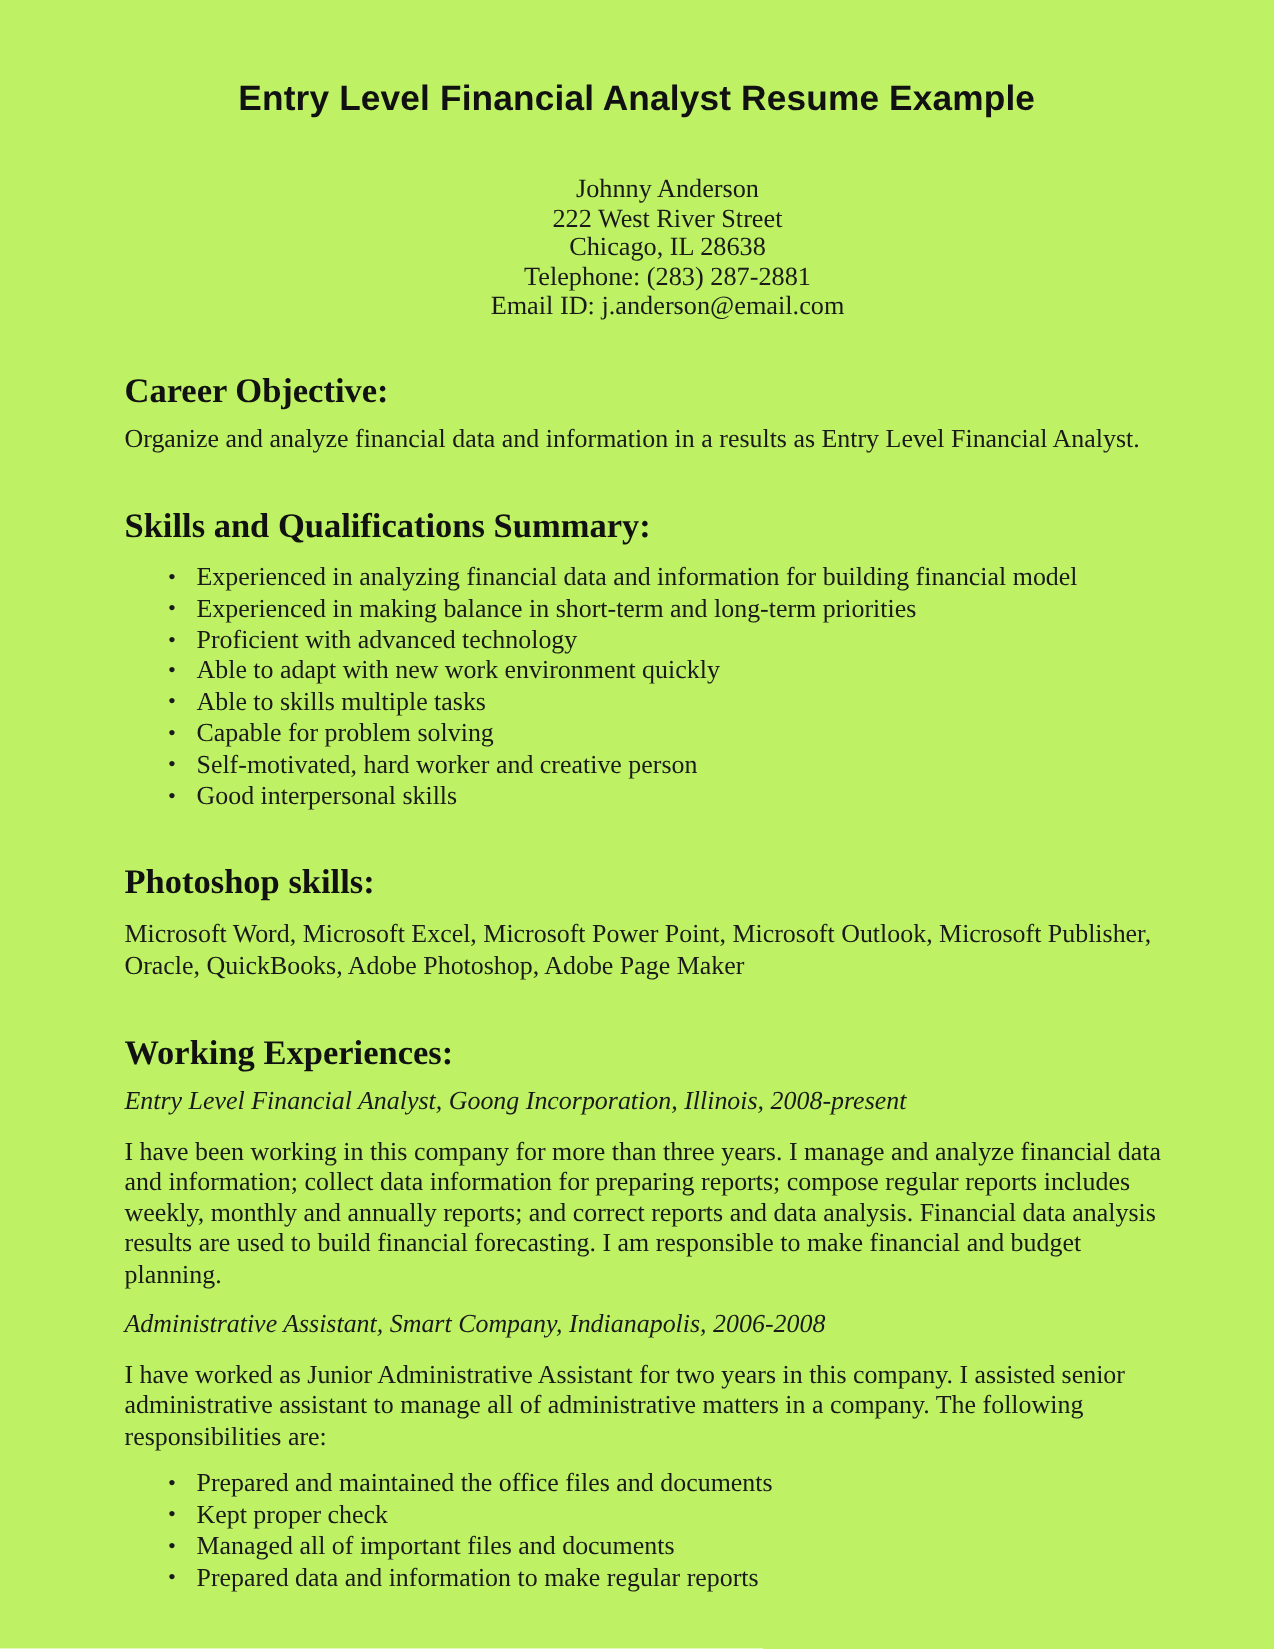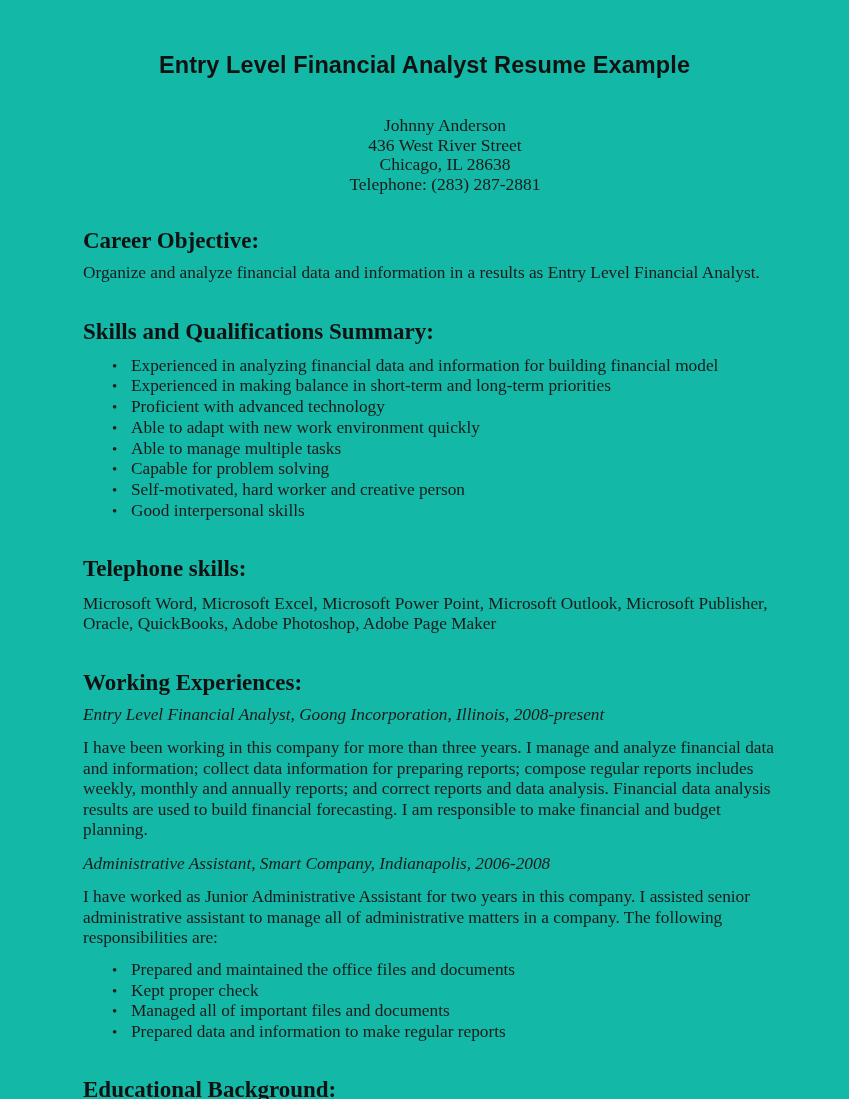--- a/index.html
+++ b/index.html
@@ -11,21 +11,21 @@
     width: 849px;
     height: 1099px;
     font-family: "Liberation Serif", "DejaVu Serif", serif;
     color: #1a1a1a;
     -webkit-font-smoothing: antialiased;
   }
   .page {
     position: relative;
     width: 849px;
     height: 1099px;
-    background: #14b8a6;
+    background: #bef264;
     box-sizing: border-box;
     padding: 0;
     overflow: hidden;
   }
 
   
   .doc-title {
     font-family: "Liberation Sans", "DejaVu Sans", sans-serif;
     font-weight: bold;
     font-size: 23.5px;
@@ -113,23 +113,24 @@
 </style>
 </head>
 <body>
 
 <div class="page">
 
   <h1 class="doc-title">Entry Level Financial Analyst Resume Example</h1>
 
   <div class="contact-block">
     <div class="contact-line">Johnny Anderson</div>
-    <div class="contact-line">436 West River Street</div>
+    <div class="contact-line">222 West River Street</div>
     <div class="contact-line">Chicago, IL 28638</div>
     <div class="contact-line">Telephone: (283) 287-2881</div>
+    <div class="contact-line">Email ID: j.anderson@email.com</div>
   </div>
 
   <div class="content">
 
     <div class="gap-objective-head"></div>
 
     <section class="section">
       <h2 class="section-heading">Career Objective:</h2>
       <div class="gap-head-to-body"></div>
       <p class="body-text">Organize and analyze financial data and information in a results as Entry Level Financial Analyst.</p>
@@ -138,31 +139,31 @@
     <div class="gap-body-to-head"></div>
 
     <section class="section">
       <h2 class="section-heading">Skills and Qualifications Summary:</h2>
       <div class="gap-head-to-list"></div>
       <ul class="bullets">
           <li><span class="marker">•</span><span>Experienced in analyzing financial data and information for building financial model</span></li>
           <li><span class="marker">•</span><span>Experienced in making balance in short-term and long-term priorities</span></li>
           <li><span class="marker">•</span><span>Proficient with advanced technology</span></li>
           <li><span class="marker">•</span><span>Able to adapt with new work environment quickly</span></li>
-          <li><span class="marker">•</span><span>Able to manage multiple tasks</span></li>
+          <li><span class="marker">•</span><span>Able to skills multiple tasks</span></li>
           <li><span class="marker">•</span><span>Capable for problem solving</span></li>
           <li><span class="marker">•</span><span>Self-motivated, hard worker and creative person</span></li>
           <li><span class="marker">•</span><span>Good interpersonal skills</span></li>
         </ul>
     </section>
 
     <div class="gap-list-to-head"></div>
 
     <section class="section">
-      <h2 class="section-heading">Telephone skills:</h2>
+      <h2 class="section-heading">Photoshop skills:</h2>
       <div class="gap-comp-body"></div>
       <p class="body-text">Microsoft Word, Microsoft Excel, Microsoft Power Point, Microsoft Outlook, Microsoft Publisher, Oracle, QuickBooks, Adobe Photoshop, Adobe Page Maker</p>
     </section>
 
     <div class="gap-body-to-head"></div>
 
     <section class="section">
       <h2 class="section-heading">Working Experiences:</h2>
       <div class="gap-head-to-body"></div>
 

